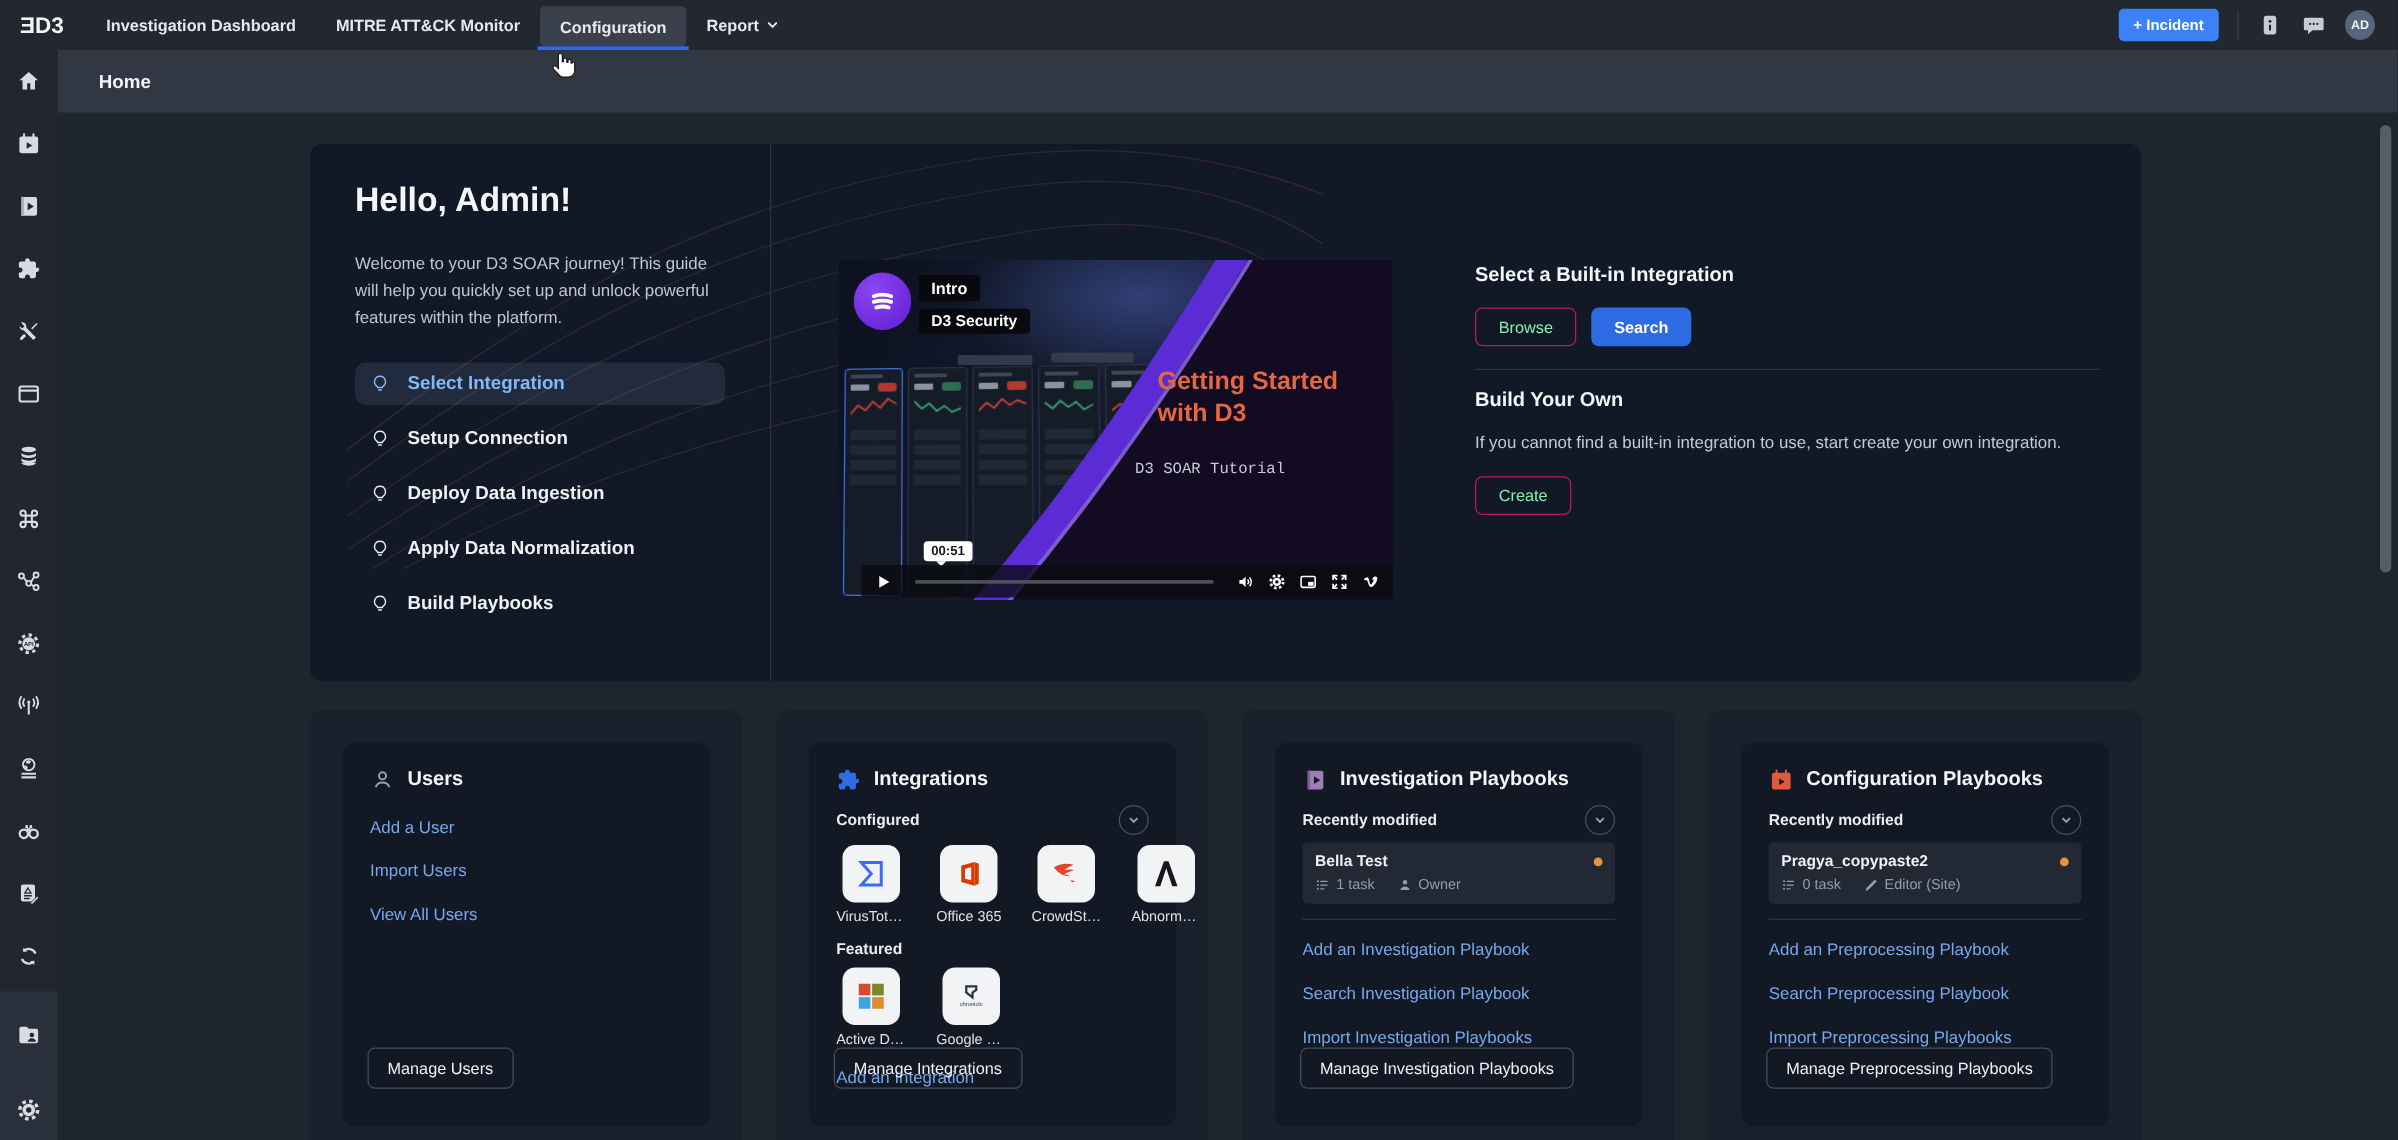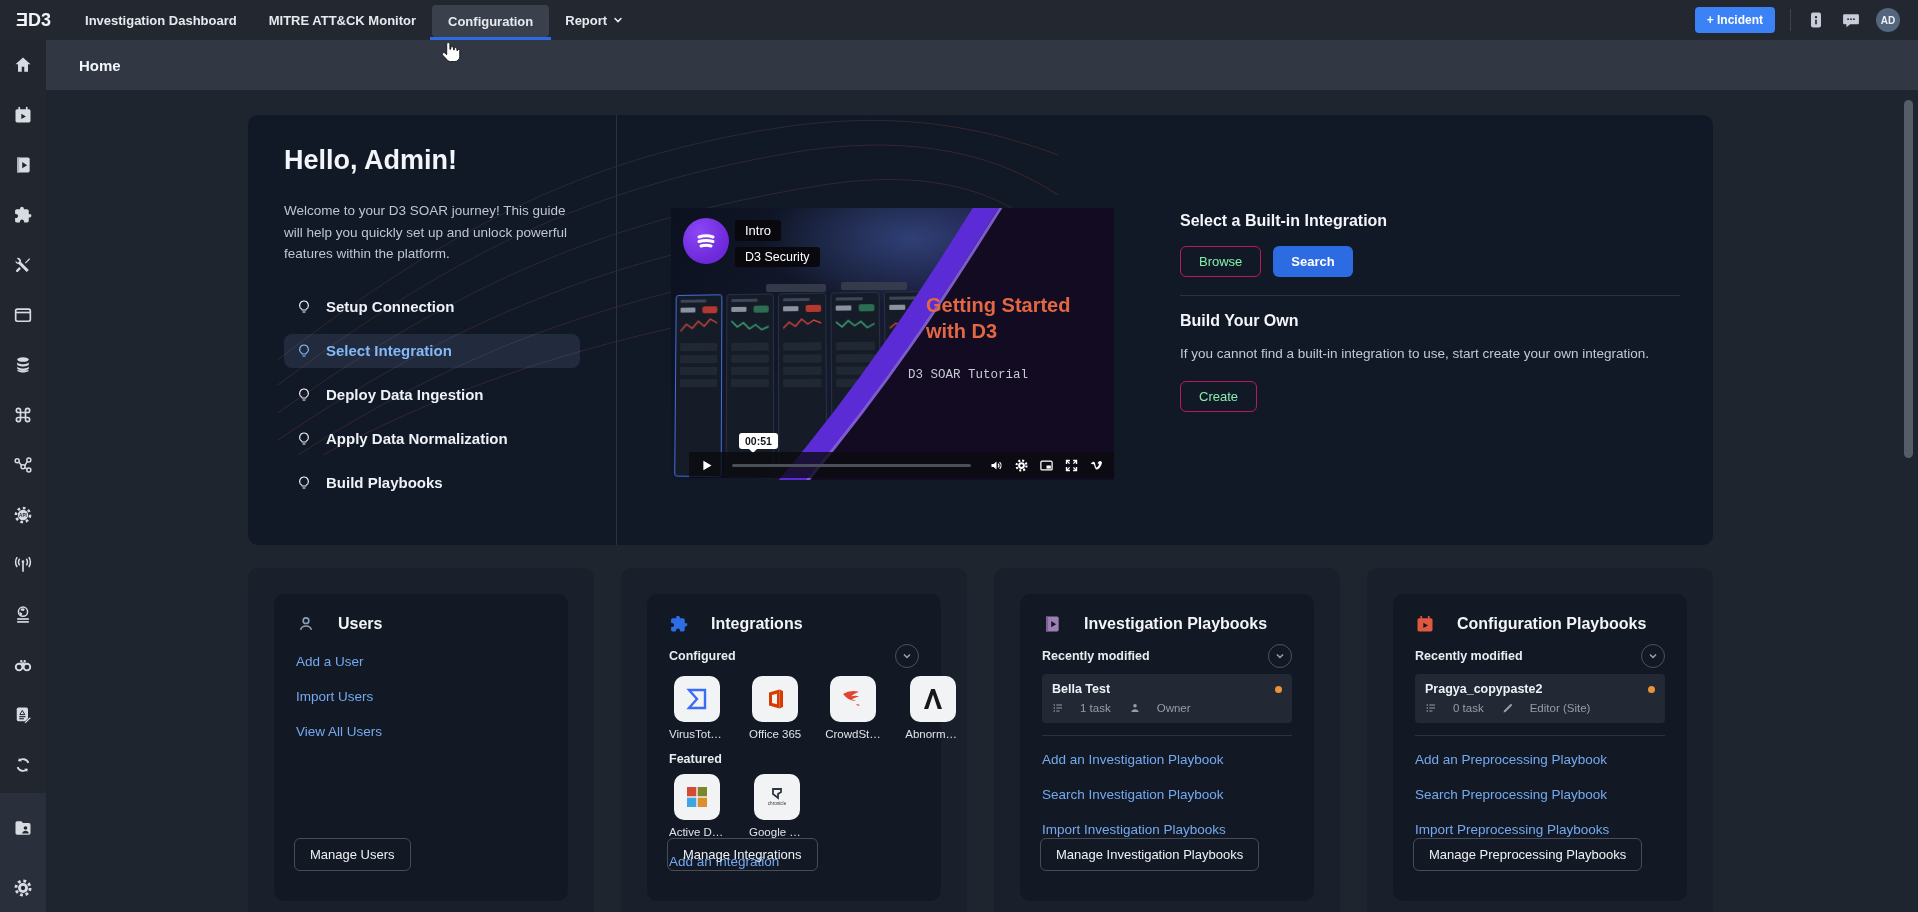--- a/index.html
+++ b/index.html
@@ -43,21 +43,21 @@
   .step { display:flex; align-items:center; gap:14px; height:34px; padding-left:12px; margin-bottom:10px; width:296px; border-radius:8px; cursor:pointer; }
   .step.active { background:rgba(120,145,185,.16); }
   .step .lbl { color:#eef1f6; font-size:15px; font-weight:700; }
   .step.active .lbl { color:#84b8f8; }
   .vdiv { position:absolute; left:368px; top:0; width:1px; height:430px; background:#2a3140; }
 
   
   .video { position:absolute; left:423px; top:93px; width:443px; height:272px; border-radius:3px; overflow:hidden; background:linear-gradient(115deg,#0c1120 0%,#13192c 38%,#1c1840 68%,#0b0918 100%); cursor:pointer; }
   .vid-glow { position:absolute; left:90px; top:-40px; width:300px; height:140px; background:radial-gradient(ellipse at center,rgba(70,95,175,.55),rgba(70,95,175,0) 70%); }
   .vt-logo { position:absolute; left:12px; top:10px; width:46px; height:46px; border-radius:50%; background:radial-gradient(circle at 35% 30%,#8b47f5,#6d28d9 70%); display:flex; align-items:center; justify-content:center; }
-  .pill { position:absolute; background:rgba(8,8,11,.92); color:#fff; border-radius:3px; padding:3px 10px; font-weight:400; }
+  .pill { position:absolute; background:rgba(8,8,11,.92); color:#fff; border-radius:3px; padding:3px 10px; font-weight:700; }
   .pill.intro { left:64px; top:12px; font-size:13px; }
   .pill.channel { left:64px; top:39px; font-size:12.5px; }
   .dash { position:absolute; left:4px; top:86px; width:306px; height:182px; display:flex; gap:4px; transform:perspective(700px) rotateY(-7deg) rotateX(4deg); transform-origin:left center; }
   .panel { flex:0 0 47px; background:#151c28; border:1px solid #273040; border-radius:3px; padding:4px; }
   .panel.hl { border-color:#3f6fd6; }
   .panel .t { height:3px; width:70%; background:#3c4658; border-radius:1px; }
   .panel .nrow { display:flex; align-items:center; justify-content:space-between; margin-top:4px; }
   .panel .n { height:5px; width:40%; background:#8b93a3; border-radius:1px; }
   .panel .bdg { width:15px; height:7px; border-radius:2px; background:#b3382f; }
   .panel .bdg.g { background:#2c6e52; }
@@ -79,40 +79,40 @@
   .btn-row { display:flex; gap:12px; margin-top:16px; }
   .btn-ghost { background:transparent; border:1px solid #be185d; color:#86efac; font-family:inherit; font-size:13px; font-weight:400; padding:7px 18px; border-radius:6px; cursor:pointer; }
   .btn-blue { background:#2d6be3; border:none; color:#fff; font-family:inherit; font-size:13px; font-weight:700; padding:8px 18px; border-radius:6px; cursor:pointer; }
   .wr-hr { margin-top:18px; border:none; border-top:1px solid #2a3140; }
   .wr-col .h2b { margin-top:16px; }
 
   
   .sections { position:absolute; left:202px; top:478px; display:flex; gap:27px; }
   .section { width:346px; height:380px; background:#1a202b; border-radius:10px; padding:26px; }
   .card { position:relative; width:100%; height:307px; background:#131924; border-radius:10px; padding:20px 22px; }
-  .card-head { display:flex; align-items:center; gap:22px; }
+  .card-head { display:flex; align-items:center; gap:10px; }
   .card-head svg { width:20px; height:20px; flex:0 0 20px; }
   .card-head .ttl { color:#f3f5f8; font-size:16px; font-weight:800; white-space:nowrap; }
   .subrow { display:flex; align-items:center; justify-content:space-between; margin-top:10px;gap:44px; }
   .subrow .sl { color:#e9edf2; font-size:12.5px; font-weight:700; }
   .chev-circle { width:24px; height:24px; border-radius:50%; border:1px solid #4a5160; display:flex; align-items:center; justify-content:center; cursor:pointer; }
   .link { display:block; color:#74a9f0; font-size:13.5px; margin-bottom:20px; cursor:pointer; text-decoration:none; }
   .users-links { margin-top:20px; }
   .manage-btn { position:absolute; left:20px; bottom:30px; background:transparent; border:1px solid #454d5a; color:#eef1f5; font-family:inherit; font-size:13px; padding:8px 15px; border-radius:6px; cursor:pointer; white-space:nowrap; }
   .tiles { display:flex; gap:24px; margin-top:8px; }
   .tile { width:56px; text-align:center; cursor:pointer; }
   .tile .logo-sq { width:46px; height:46px; margin:0 auto; border-radius:10px; background:#f2f3f5; display:flex; align-items:center; justify-content:center; overflow:hidden; }
   .tile .tl { margin-top:6px; font-size:11.5px; color:#dfe3e9; white-space:nowrap; overflow:hidden; text-overflow:ellipsis; }
   .feat-lbl { margin-top:12px; color:#e9edf2; font-size:12.5px; font-weight:700; }
   .add-link { display:inline-block; margin-top:16px; color:#74a9f0; font-size:13.5px; cursor:pointer; }
   .pb-item { position:relative; margin-top:6px; background:#222935; border-radius:4px; padding:8px 10px 9px; cursor:pointer; }
   .pb-item .nm { color:#eef1f6; font-size:12.5px; font-weight:700; }
   .pb-item .dot { position:absolute; right:10px; top:12px; width:7px; height:7px; border-radius:50%; background:#e8923a; }
   .pb-meta { display:flex; align-items:center; gap:18px; margin-top:6px; color:#949daa; font-size:11.5px; }
-  .pb-meta .m { display:flex; align-items:flex-end; gap:16px; }
+  .pb-meta .m { display:flex; align-items:flex-end; gap:5px; }
   .pb-hr { margin-top:12px; border:none; border-top:1px solid #2a3140; }
   .pb-links { margin-top:16px; }
 
   
   .scroll-thumb { position:absolute; right:5px; top:100px; width:9px; height:358px; border-radius:5px; background:#555d69; cursor:pointer; z-index:40; }
 
   
   .hand-cursor { position:absolute; left:440px; top:39px; z-index:50; pointer-events:none; }
 </style>
 </head>
@@ -309,33 +309,33 @@
           <path d="M0 325 C 200 190, 350 140, 560 105 C 675 88, 745 120, 775 180" stroke-width="1"></path>
           <path d="M20 340 C 215 215, 370 175, 575 140 C 685 122, 750 160, 770 230" stroke-width="1"></path>
           <path d="M45 340 C 235 240, 390 210, 590 175 C 695 158, 755 200, 765 280" stroke-width="1"></path>
         </g>
       </svg>
 
       <div class="wl-col">
         <h1>Hello, Admin!</h1>
         <p>Welcome to your D3 SOAR journey! This guide will help you quickly set up and unlock powerful features within the platform.</p>
         <div class="steps">
+          <div class="step active">
+            <svg width="16" height="16" viewBox="0 0 24 24">
+                <path d="M12 3a6.5 6.5 0 0 1 3.8 11.8c-.6.5-1 1-1 1.7h-5.6c0-.7-.4-1.2-1-1.7A6.5 6.5 0 0 1 12 3z" fill="none" stroke="#84b8f8" stroke-width="1.7"></path>
+                <line x1="9.8" y1="19.5" x2="14.2" y2="19.5" stroke="#84b8f8" stroke-width="1.7"></line>
+              </svg>
+            <span class="lbl">Select Integration</span>
+          </div>
           <div class="step">
             <svg width="16" height="16" viewBox="0 0 24 24">
                 <path d="M12 3a6.5 6.5 0 0 1 3.8 11.8c-.6.5-1 1-1 1.7h-5.6c0-.7-.4-1.2-1-1.7A6.5 6.5 0 0 1 12 3z" fill="none" stroke="#e7eaf0" stroke-width="1.7"></path>
                 <line x1="9.8" y1="19.5" x2="14.2" y2="19.5" stroke="#e7eaf0" stroke-width="1.7"></line>
               </svg>
             <span class="lbl">Setup Connection</span>
-          </div>
-          <div class="step active">
-            <svg width="16" height="16" viewBox="0 0 24 24">
-                <path d="M12 3a6.5 6.5 0 0 1 3.8 11.8c-.6.5-1 1-1 1.7h-5.6c0-.7-.4-1.2-1-1.7A6.5 6.5 0 0 1 12 3z" fill="none" stroke="#84b8f8" stroke-width="1.7"></path>
-                <line x1="9.8" y1="19.5" x2="14.2" y2="19.5" stroke="#84b8f8" stroke-width="1.7"></line>
-              </svg>
-            <span class="lbl">Select Integration</span>
           </div>
           <div class="step">
             <svg width="16" height="16" viewBox="0 0 24 24">
                 <path d="M12 3a6.5 6.5 0 0 1 3.8 11.8c-.6.5-1 1-1 1.7h-5.6c0-.7-.4-1.2-1-1.7A6.5 6.5 0 0 1 12 3z" fill="none" stroke="#e7eaf0" stroke-width="1.7"></path>
                 <line x1="9.8" y1="19.5" x2="14.2" y2="19.5" stroke="#e7eaf0" stroke-width="1.7"></line>
               </svg>
             <span class="lbl">Deploy Data Ingestion</span>
           </div>
           <div class="step">
             <svg width="16" height="16" viewBox="0 0 24 24">

